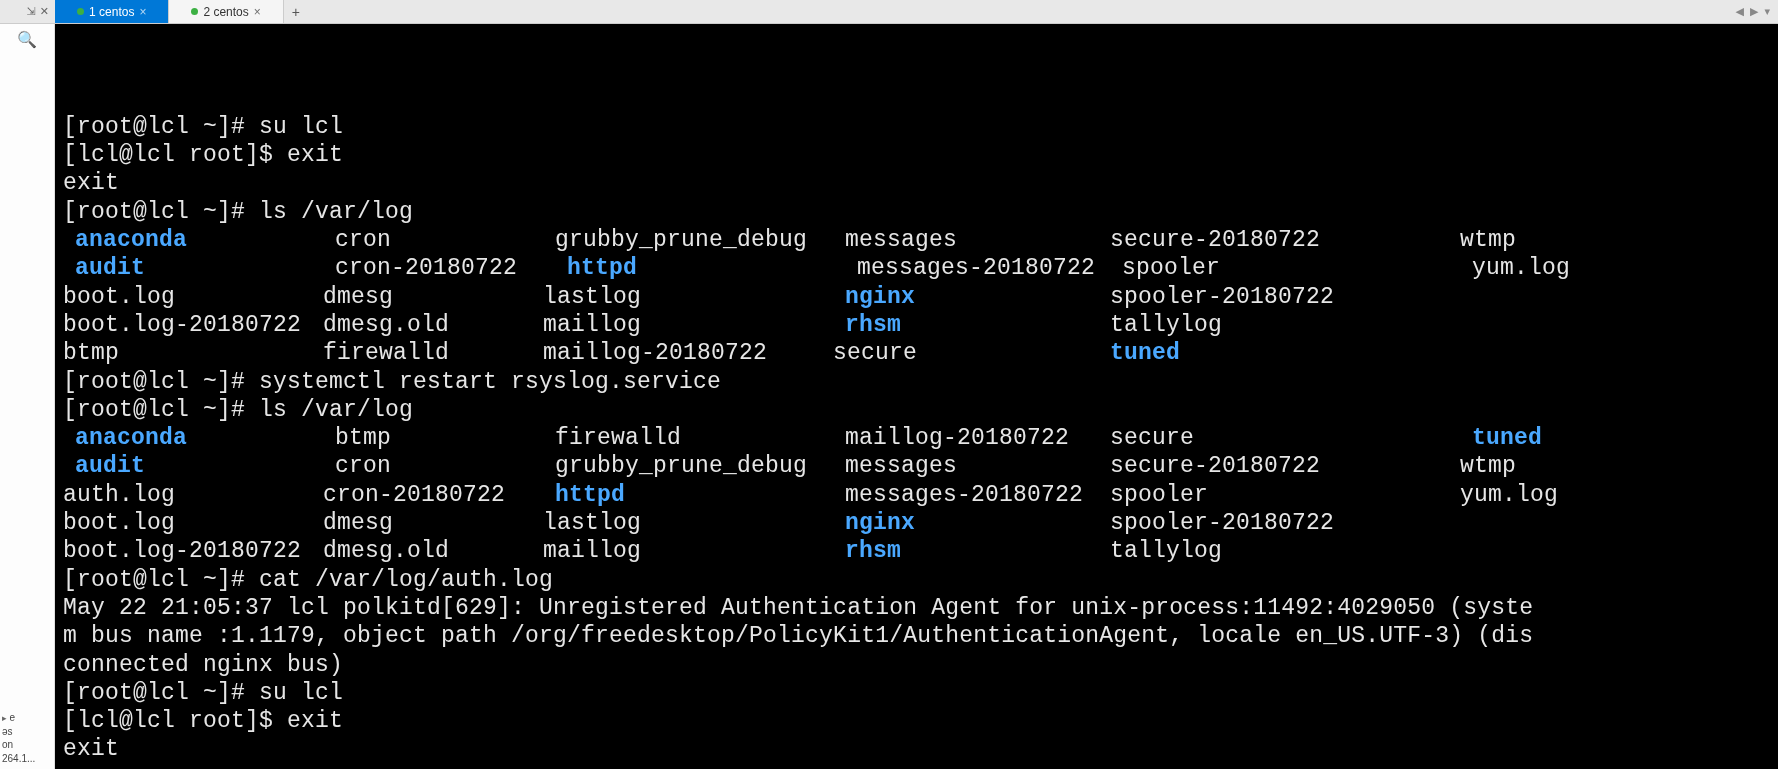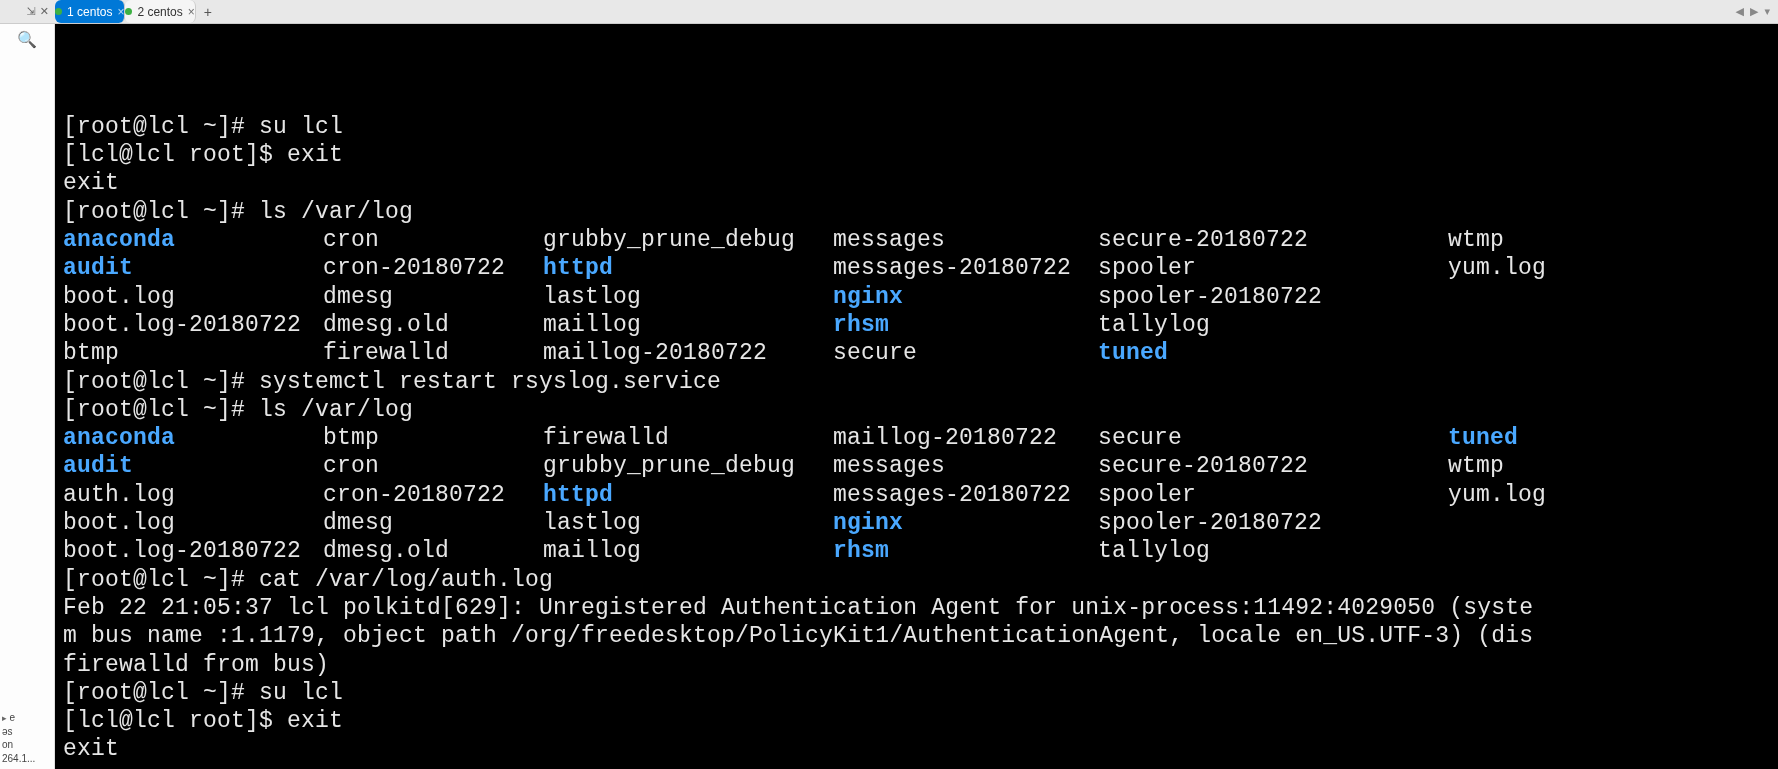--- a/index.html
+++ b/index.html
@@ -31,26 +31,25 @@
       font-size: 11px;
     }
     .pin-icon, .close-small {
       font-size: 11px;
       color: #666;
       cursor: pointer;
     }
     .tab {
       display: flex;
       align-items: center;
-      padding: 0 0;
+      padding: 0 22px;
       border-right: 1px solid #ccc;
       gap: 5px;
       font-size: 12px;
       cursor: pointer;
-      border-radius: 6px;
     }
     .tab.active {
       background: #0078d7;
       color: #fff;
     }
     .tab.inactive {
       background: #f5f5f5;
       color: #333;
     }
     .tab .dot {
@@ -129,21 +128,21 @@
       background: #000;
       color: #e6e6e6;
       font-family: "Consolas", "Courier New", monospace;
       font-size: 23px;
       line-height: 28.3px;
       padding: 4px 8px;
       overflow: hidden;
       white-space: pre;
       font-weight: 500;
     }
-    .blue { color: #4aa8ff; font-weight: bold; }
+    .blue { color: #4aa8ff; font-weight: bold; margin-left: 12px; }
     .ls-row { white-space: pre; }
     .ls-cell { display: inline-block; }
     .terminal-content { letter-spacing: 0.2px; }
   </style>
 </head>
 <body>
 
 <div class="tab-bar">
   <div class="tab-bar-left">
     <span class="pin-icon">⇲</span>
@@ -183,21 +182,21 @@
 
   <div class="terminal">
     <div class="terminal-content">
 <span>[root@lcl ~]# su lcl</span>
 <span>[lcl@lcl root]$ exit</span>
 <span>exit</span>
 <span>[root@lcl ~]# ls /var/log</span>
 <div id="ls1"><div class="ls-row"><span class="ls-cell blue" style="width:260px">anaconda</span><span class="ls-cell" style="width:220px">cron</span><span class="ls-cell" style="width:290px">grubby_prune_debug</span><span class="ls-cell" style="width:265px">messages</span><span class="ls-cell" style="width:350px">secure-20180722</span><span class="ls-cell" style="width:120px">wtmp</span></div><div class="ls-row"><span class="ls-cell blue" style="width:260px">audit</span><span class="ls-cell" style="width:220px">cron-20180722</span><span class="ls-cell blue" style="width:290px">httpd</span><span class="ls-cell" style="width:265px">messages-20180722</span><span class="ls-cell" style="width:350px">spooler</span><span class="ls-cell" style="width:120px">yum.log</span></div><div class="ls-row"><span class="ls-cell" style="width:260px">boot.log</span><span class="ls-cell" style="width:220px">dmesg</span><span class="ls-cell" style="width:290px">lastlog</span><span class="ls-cell blue" style="width:265px">nginx</span><span class="ls-cell" style="width:350px">spooler-20180722</span><span class="ls-cell" style="width:120px"></span></div><div class="ls-row"><span class="ls-cell" style="width:260px">boot.log-20180722</span><span class="ls-cell" style="width:220px">dmesg.old</span><span class="ls-cell" style="width:290px">maillog</span><span class="ls-cell blue" style="width:265px">rhsm</span><span class="ls-cell" style="width:350px">tallylog</span><span class="ls-cell" style="width:120px"></span></div><div class="ls-row"><span class="ls-cell" style="width:260px">btmp</span><span class="ls-cell" style="width:220px">firewalld</span><span class="ls-cell" style="width:290px">maillog-20180722</span><span class="ls-cell" style="width:265px">secure</span><span class="ls-cell blue" style="width:350px">tuned</span><span class="ls-cell" style="width:120px"></span></div></div><span>[root@lcl ~]# systemctl restart rsyslog.service</span>
 <span>[root@lcl ~]# ls /var/log</span>
 <div id="ls2"><div class="ls-row"><span class="ls-cell blue" style="width:260px">anaconda</span><span class="ls-cell" style="width:220px">btmp</span><span class="ls-cell" style="width:290px">firewalld</span><span class="ls-cell" style="width:265px">maillog-20180722</span><span class="ls-cell" style="width:350px">secure</span><span class="ls-cell blue" style="width:120px">tuned</span></div><div class="ls-row"><span class="ls-cell blue" style="width:260px">audit</span><span class="ls-cell" style="width:220px">cron</span><span class="ls-cell" style="width:290px">grubby_prune_debug</span><span class="ls-cell" style="width:265px">messages</span><span class="ls-cell" style="width:350px">secure-20180722</span><span class="ls-cell" style="width:120px">wtmp</span></div><div class="ls-row"><span class="ls-cell" style="width:260px">auth.log</span><span class="ls-cell" style="width:220px">cron-20180722</span><span class="ls-cell blue" style="width:290px">httpd</span><span class="ls-cell" style="width:265px">messages-20180722</span><span class="ls-cell" style="width:350px">spooler</span><span class="ls-cell" style="width:120px">yum.log</span></div><div class="ls-row"><span class="ls-cell" style="width:260px">boot.log</span><span class="ls-cell" style="width:220px">dmesg</span><span class="ls-cell" style="width:290px">lastlog</span><span class="ls-cell blue" style="width:265px">nginx</span><span class="ls-cell" style="width:350px">spooler-20180722</span><span class="ls-cell" style="width:120px"></span></div><div class="ls-row"><span class="ls-cell" style="width:260px">boot.log-20180722</span><span class="ls-cell" style="width:220px">dmesg.old</span><span class="ls-cell" style="width:290px">maillog</span><span class="ls-cell blue" style="width:265px">rhsm</span><span class="ls-cell" style="width:350px">tallylog</span><span class="ls-cell" style="width:120px"></span></div></div><span>[root@lcl ~]# cat /var/log/auth.log</span>
-<span>Feb 22 21:05:37 lcl polkitd[629]: Unregistered Authentication Agent for unix-process:11492:4029050 (syste</span>
+<span>May 22 21:05:37 lcl polkitd[629]: Unregistered Authentication Agent for unix-process:11492:4029050 (syste</span>
 <span>m bus name :1.1179, object path /org/freedesktop/PolicyKit1/AuthenticationAgent, locale en_US.UTF-3) (dis</span>
-<span>firewalld from bus)</span>
+<span>connected nginx bus)</span>
 <span>[root@lcl ~]# su lcl</span>
 <span>[lcl@lcl root]$ exit</span>
 <span>exit</span>
     </div>
   </div>
 </div>
 
 </body></html>

